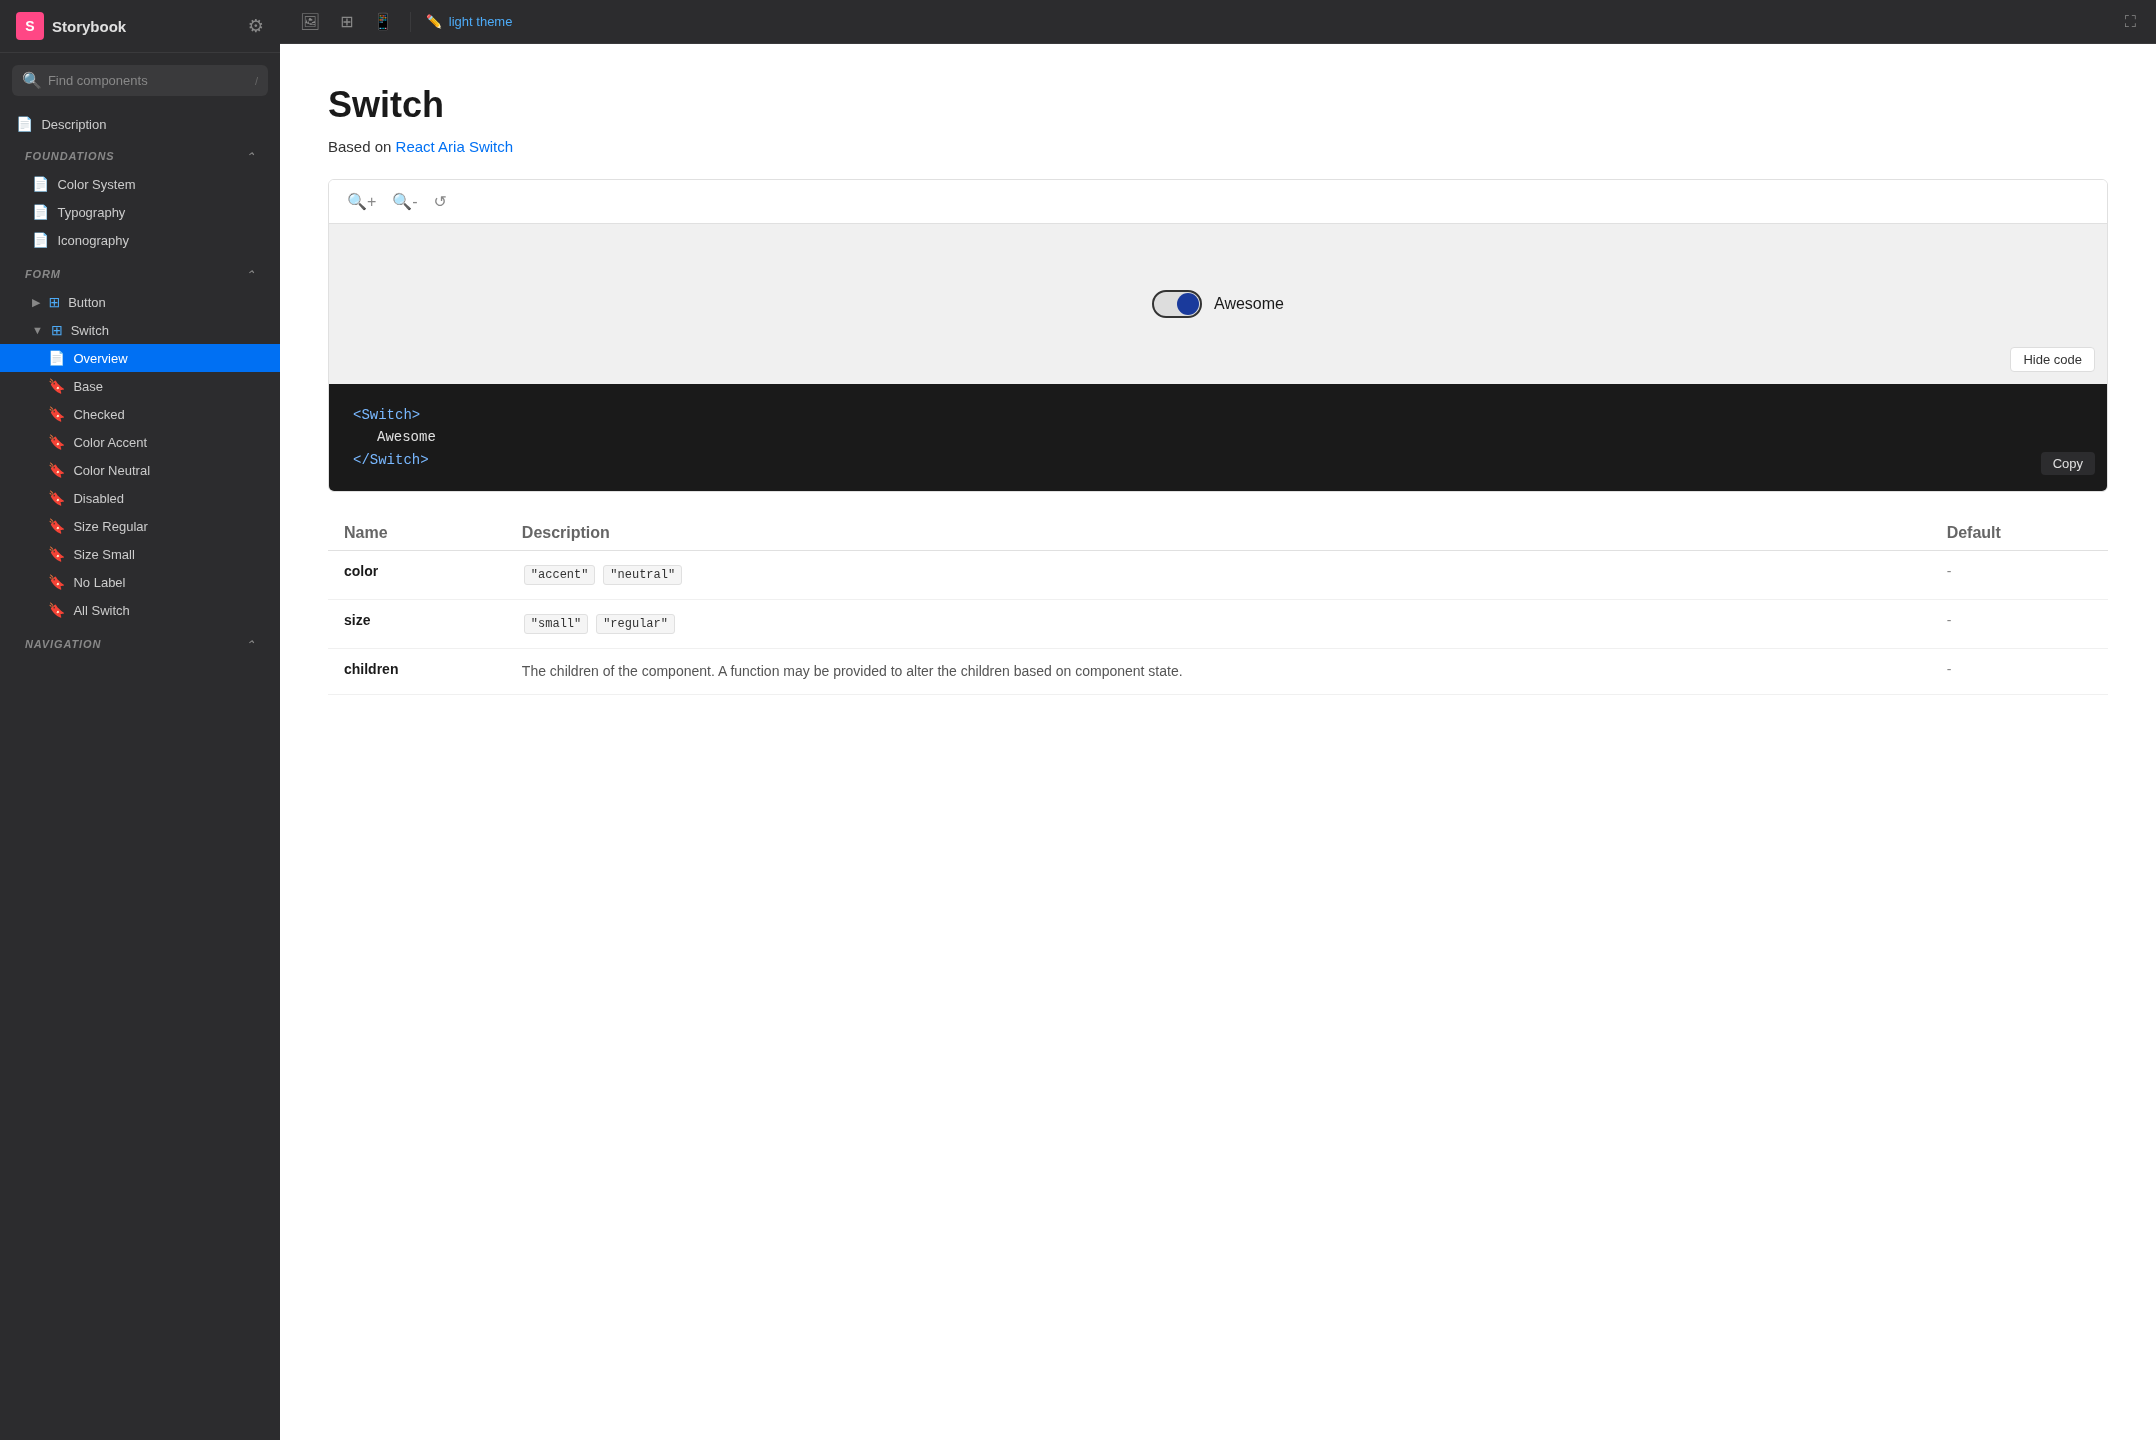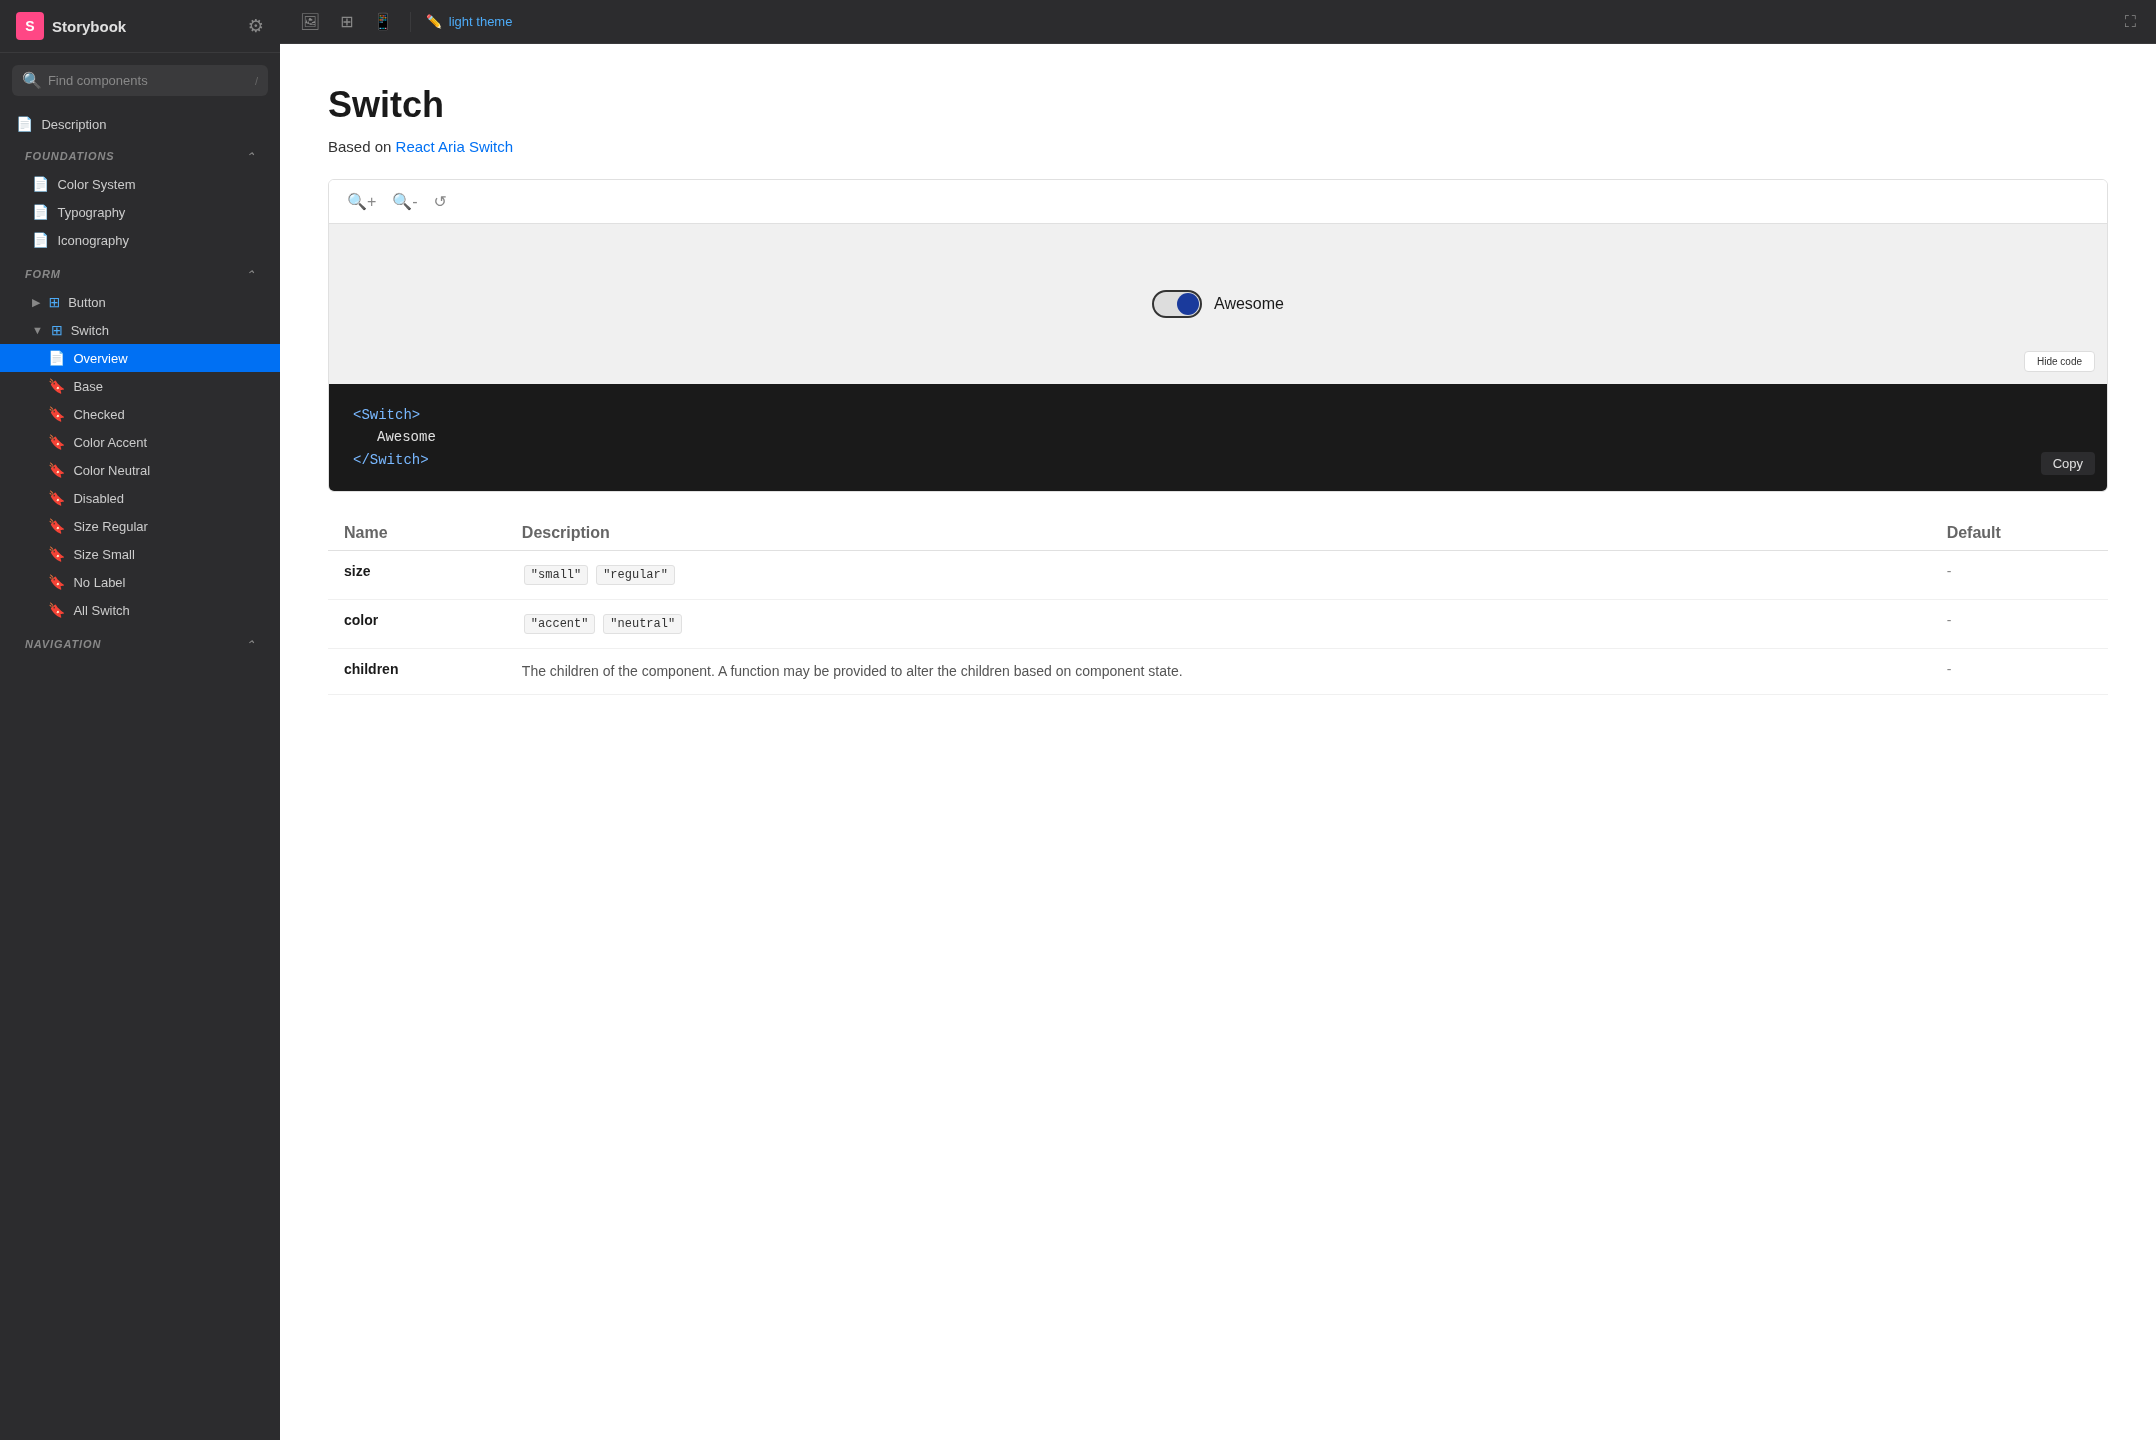--- a/index.html
+++ b/index.html
@@ -231,21 +231,21 @@
       position: relative;
     }
     .hide-code-btn {
       position: absolute;
       bottom: 12px;
       right: 12px;
       background: white;
       border: 1px solid #ddd;
       border-radius: 4px;
       padding: 4px 12px;
-      font-size: 10px;
+      font-size: 13px;
       cursor: pointer;
       color: #333;
     }
 
     
     .switch-container {
       display: flex;
       align-items: center;
       gap: 12px;
     }
@@ -497,38 +497,38 @@
       <thead>
         <tr>
           <th>Name</th>
           <th>Description</th>
           <th>Default</th>
         </tr>
       </thead>
       <tbody>
 
         <tr>
+          <td><span class="prop-name">color</span></td>
+          <td>
+            <span class="prop-value">"accent"</span>
+            <span class="prop-value">"neutral"</span>
+          </td>
+          <td><span class="prop-default">-</span></td>
+        </tr>
+
+        <tr>
           <td><span class="prop-name">size</span></td>
           <td>
             <span class="prop-value">"small"</span>
             <span class="prop-value">"regular"</span>
           </td>
           <td><span class="prop-default">-</span></td>
         </tr>
 
         <tr>
-          <td><span class="prop-name">color</span></td>
-          <td>
-            <span class="prop-value">"accent"</span>
-            <span class="prop-value">"neutral"</span>
-          </td>
-          <td><span class="prop-default">-</span></td>
-        </tr>
-
-        <tr>
           <td><span class="prop-name">children</span></td>
           <td><span class="prop-desc">The children of the component. A function may be provided to alter the children based on component state.</span></td>
           <td><span class="prop-default">-</span></td>
         </tr>
       </tbody>
     </table>
   </div>
 </div>
 
 </body></html>

